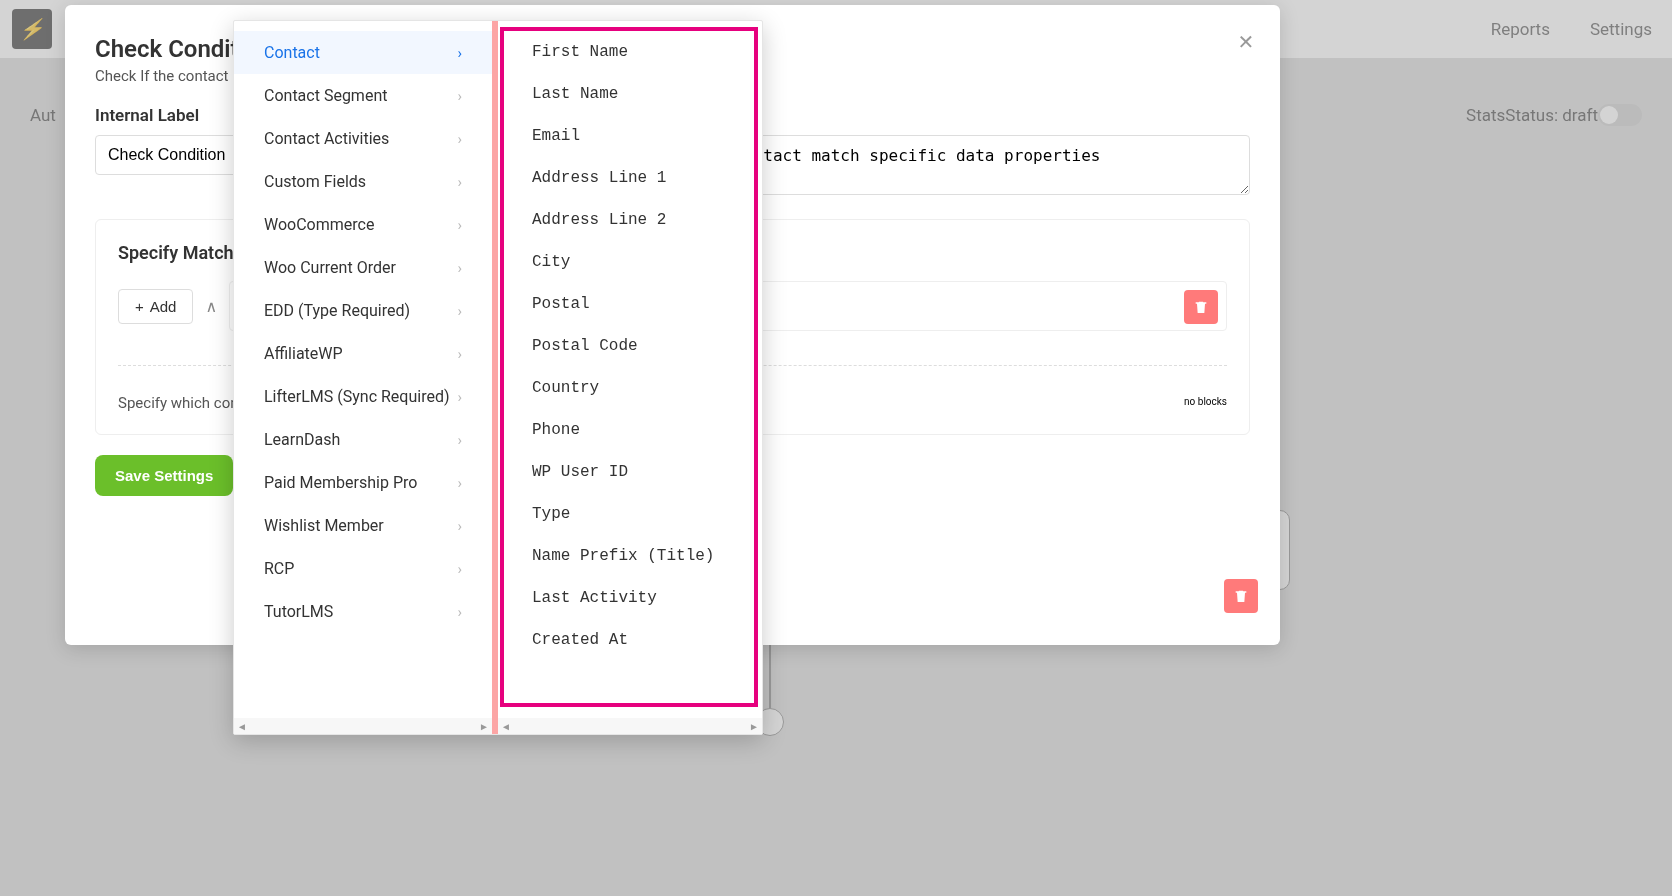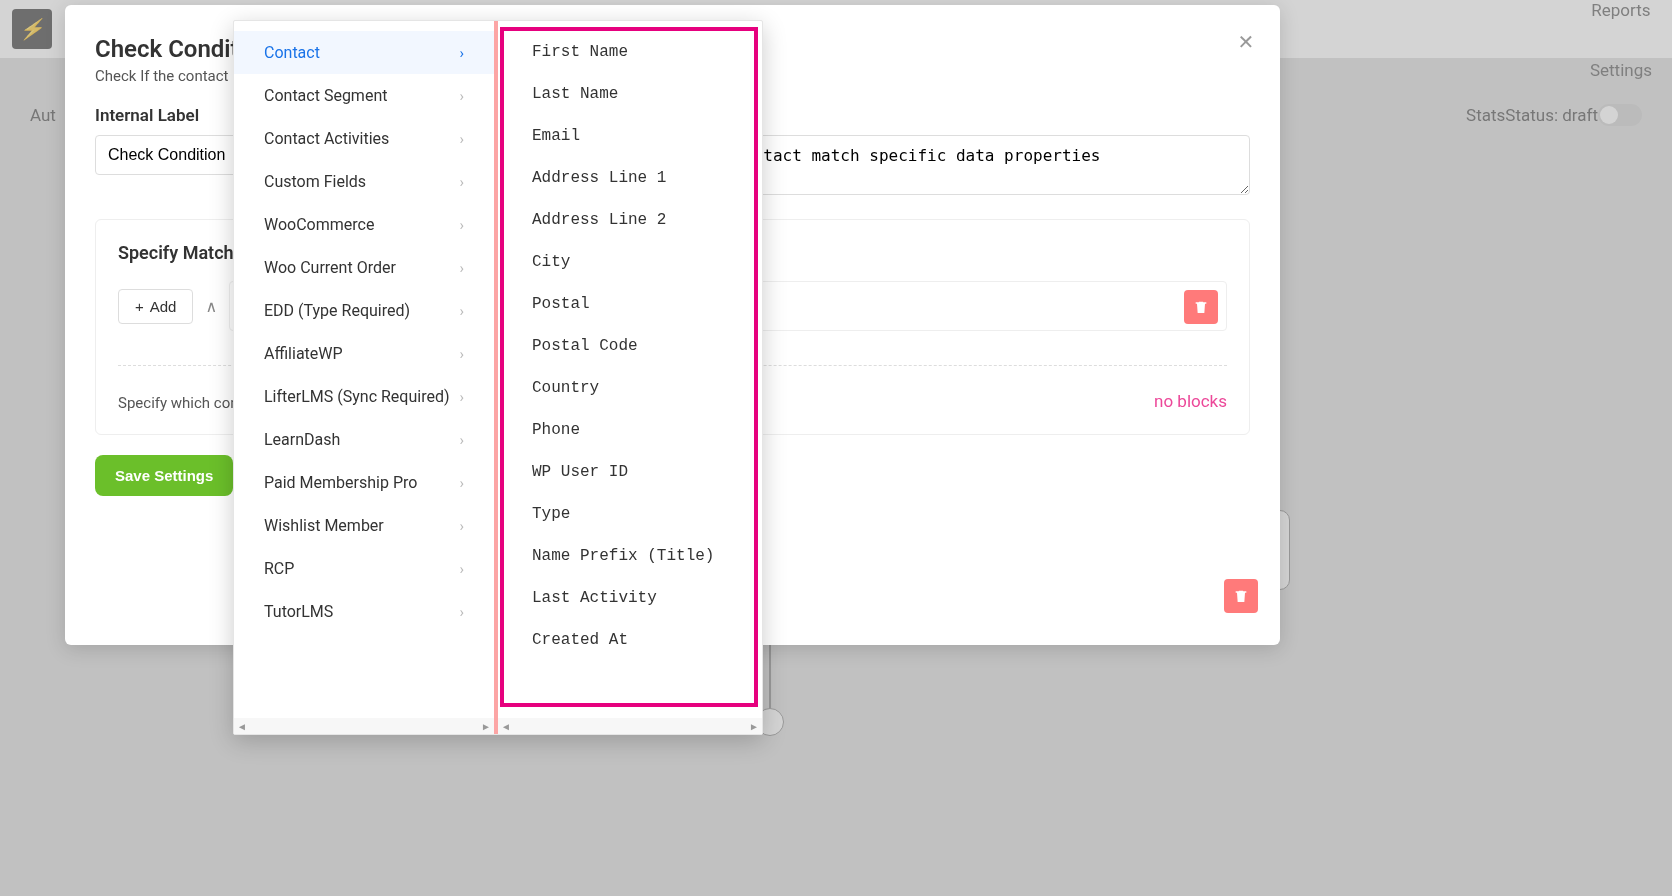--- a/index.html
+++ b/index.html
@@ -1,21 +1,21 @@
 <!DOCTYPE html>
 <html><head>
 <meta charset="utf-8">
 <style>
 * { box-sizing: border-box; margin: 0; padding: 0; }
 body { font-family: -apple-system, BlinkMacSystemFont, "Segoe UI", Roboto, sans-serif; background: #f5f5f5; color: #333; position: relative; width: 1672px; height: 896px; overflow: hidden; }
 .page-bg { position: absolute; inset: 0; background: #d9d9d9; }
 .topbar { position: absolute; top: 0; left: 0; right: 0; height: 58px; background: #fff; display: flex; align-items: center; }
 .logo { width: 40px; height: 40px; background: #333; margin-left: 12px; border-radius: 4px; display:flex; align-items:center; justify-content:center; }
 .logo-inner { color:#fff; font-style: italic; font-weight: bold; font-size: 20px; }
-.topnav-right { position:absolute; right: 20px; top: 0; height: 58px; display: flex; align-items: center; gap: 40px; color: #555; font-size: 17px; flex-direction: column; }
+.topnav-right { position:absolute; right: 20px; top: 0; height: 58px; display: flex; align-items: center; gap: 40px; color: #555; font-size: 17px; }
 .subbar { position:absolute; top: 90px; left: 0; right: 0; height: 50px; display:flex; align-items:center; padding: 0 30px; font-size:17px; color:#444; }
 .subbar-right { position:absolute; right: 30px; display:flex; align-items:center; }
 .toggle { width: 44px; height: 22px; background: #ccc; border-radius: 11px; position: relative; }
 .toggle::after { content:''; position:absolute; width:18px; height:18px; background:#fff; border-radius:50%; top:2px; left:2px; }
 .node-box { position:absolute; left: 730px; top: 510px; width: 560px; height: 80px; border: 1px solid #888; border-radius: 10px; background: #fff; }
 .plus-circle { position:absolute; left: 756px; top: 708px; width: 28px; height: 28px; border: 1px solid #888; border-radius: 50%; background:#fff; }
 .vline { position:absolute; left: 769px; top: 590px; width: 2px; height: 118px; background: #888; }
 
 .overlay { position:absolute; inset:0; background: rgba(170,170,170,0.5); }
 
@@ -36,21 +36,21 @@
 .trash-btn { width:34px; height:34px; background:#ff7a7a; border-radius:4px; display:flex; align-items:center; justify-content:center; cursor:pointer; position:absolute; right: 8px; top: 8px; }
 .trash-btn svg { width:16px; height:16px; fill:#fff; }
 .dashed-div { border-top: 1px dashed #ddd; margin: 34px 0 24px 0; }
 .specify-text { font-size: 15px; color:#555; padding-top:4px; }
 .save-btn { margin: 0 30px 30px 30px; background:#6bbf2a; color:#fff; border:none; border-radius:8px; padding: 12px 20px; font-size: 15px; font-weight: 600; cursor:pointer; }
 .trash2-btn { position:absolute; right: 22px; bottom: 32px; width:34px; height:34px; background:#ff7a7a; border-radius:4px; display:flex; align-items:center; justify-content:center; cursor:pointer; }
 .trash2-btn svg { width:16px; height:16px; fill:#fff; }
 
 .dropdown { position:absolute; left: 233px; top: 20px; width: 530px; height: 715px; background:#fff; border:1px solid #e5e5e5; border-radius: 2px; box-shadow: 0 6px 24px rgba(0,0,0,0.2); display:flex; }
 .dd-col { width: 50%; padding: 10px 0 0 0; position:relative; }
-.dd-col:first-child { border-right: 4px solid #fca5a5; }
+.dd-col:first-child { border-right: 6px solid #fca5a5; }
 .dd-item { padding: 12px 30px; font-size: 16px; color:#333; display:flex; align-items:center; justify-content:space-between; cursor:pointer; }
 .dd-item.active { background:#f2f7ff; color:#1a73e8; }
 .chevron { color:#bbb; font-size: 15px; }
 .dd-item.active .chevron { color:#1a73e8; }
 .dd-sub-item { padding: 12px 34px; font-size: 16px; color:#333; cursor:pointer;font-family:Liberation Mono, monospace; }
 .dd-scroll-track { position:absolute; bottom: 0; left:0; right:0; height: 16px; background:#f7f7f7; display:flex; align-items:center; }
 .dd-scroll-arrow { width: 16px; text-align:center; color:#999; font-size: 10px; }
 
 .highlight-box { position:absolute; border: 4px solid #e6007e; left: 500px; top: 27px; width: 258px; height: 680px; pointer-events:none; }
 </style>
@@ -116,21 +116,21 @@
         <div class="trash-btn">
           <svg viewBox="0 0 24 24">
               <path d="M6 7h12l-1 14H7L6 7zm3-3h6l1 2H8l1-2zM4 5h16v2H4z"></path>
             </svg>
         </div>
       </div>
     </div>
     <div class="dashed-div"></div>
     <div style="display:flex; justify-content:space-between; align-items:center;">
       <div class="specify-text">Specify which con</div>
-      <div style="font-size:17px; color:#ec4899;margin-left:16px;">no blocks</div>
+      <div style="font-size:10px; color:#000000;margin-left:16px;">no blocks</div>
     </div>
   </div>
 
   <button class="save-btn">Save Settings</button>
   <div class="trash2-btn">
     <svg viewBox="0 0 24 24">
         <path d="M6 7h12l-1 14H7L6 7zm3-3h6l1 2H8l1-2zM4 5h16v2H4z"></path>
       </svg>
   </div>
 </div>

